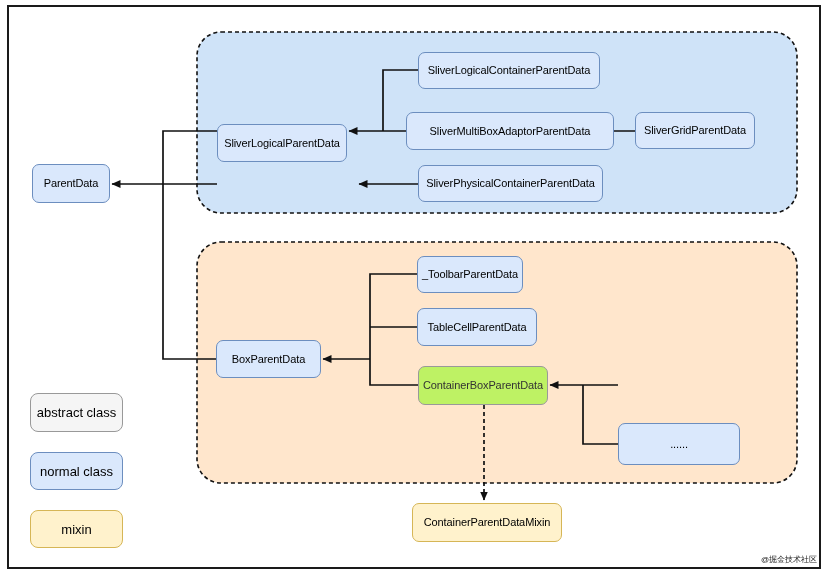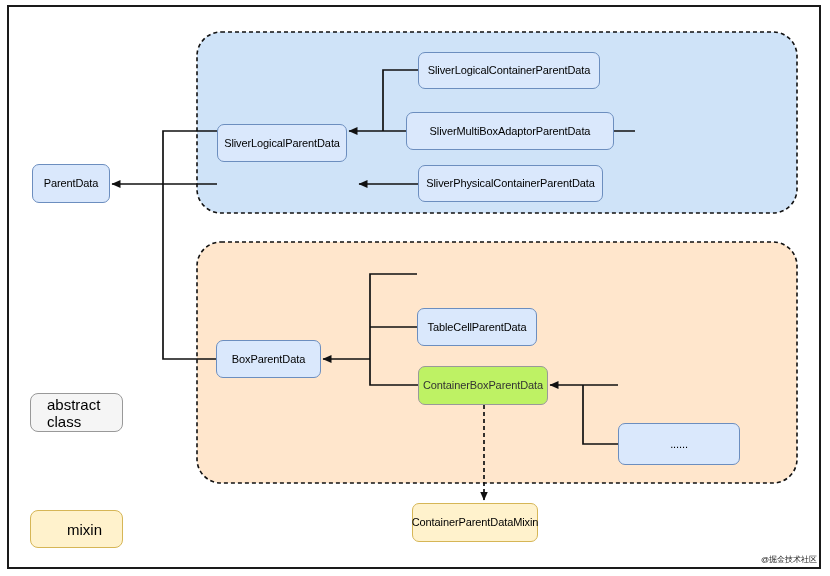--- a/index.html
+++ b/index.html
@@ -17,21 +17,21 @@
     position:absolute;display:flex;align-items:center;justify-content:center;
     font-size:11px;letter-spacing:-0.1px;color:#000;
     border-radius:7px;white-space:nowrap;box-sizing:border-box;
     line-height:1;
   }
   .node.normal{background:#dae8fc;border:1px solid #6c8ebf;}
   .node.abstract{background:#bef264;border:1px solid #999999;color:#333;}
   .node.mixin{background:#fff2cc;border:1px solid #d6b656;}
   .legend-box{
     position:absolute;display:flex;align-items:center;justify-content:center;
-    font-size:15px;color:#000;border-radius:8px;box-sizing:border-box;padding-left:16px;
+    font-size:13px;color:#000;border-radius:8px;box-sizing:border-box;
   }
   .watermark{
     position:absolute;left:745px;top:554px;width:72px;
     font-size:8px;color:#222;text-align:right;letter-spacing:0;
   }
 </style>
 </head>
 <body>
 
 <div class="stage">
@@ -71,33 +71,36 @@
 
   <div class="node normal" style="left:217px;top:124px;width:130px;height:38px;">SliverLogicalParentData</div>
 
 
   <div class="node normal" style="left:418px;top:52px;width:182px;height:37px;">SliverLogicalContainerParentData</div>
 
   <div class="node normal" style="left:406px;top:112px;width:208px;height:38px;">SliverMultiBoxAdaptorParentData</div>
 
   <div class="node normal" style="left:418px;top:165px;width:185px;height:37px;">SliverPhysicalContainerParentData</div>
 
+  <div class="node normal" style="left:635px;top:112px;width:120px;height:37px;">SliverGridParentData</div>
 
+  <div class="node normal" style="left:417px;top:256px;width:106px;height:37px;">_ToolbarParentData</div>
 
   <div class="node normal" style="left:417px;top:308px;width:120px;height:38px;">TableCellParentData</div>
 
   <div class="node normal" style="left:216px;top:340px;width:105px;height:38px;">BoxParentData</div>
 
   <div class="node abstract" style="left:418px;top:366px;width:130px;height:39px;">ContainerBoxParentData</div>
 
 
   <div class="node normal" style="left:618px;top:423px;width:122px;height:42px;">......</div>
 
-  <div class="node mixin" style="left:412px;top:503px;width:126px;height:39px;">ContainerParentDataMixin</div>
+  <div class="node mixin" style="left:412px;top:503px;width:150px;height:39px;">ContainerParentDataMixin</div>
 
   <div class="legend-box" style="left:30px;top:393px;width:93px;height:39px;background:#f5f5f5;border:1px solid #999;">abstract class</div>
 
+  <div class="legend-box" style="left:30px;top:452px;width:93px;height:38px;background:#dae8fc;border:1px solid #6c8ebf;">normal class</div>
 
   <div class="legend-box" style="left:30px;top:510px;width:93px;height:38px;background:#fff2cc;border:1px solid #d6b656;">mixin</div>
 
   <div class="watermark">@掘金技术社区</div>
 
 </div>
 
 </body></html>

